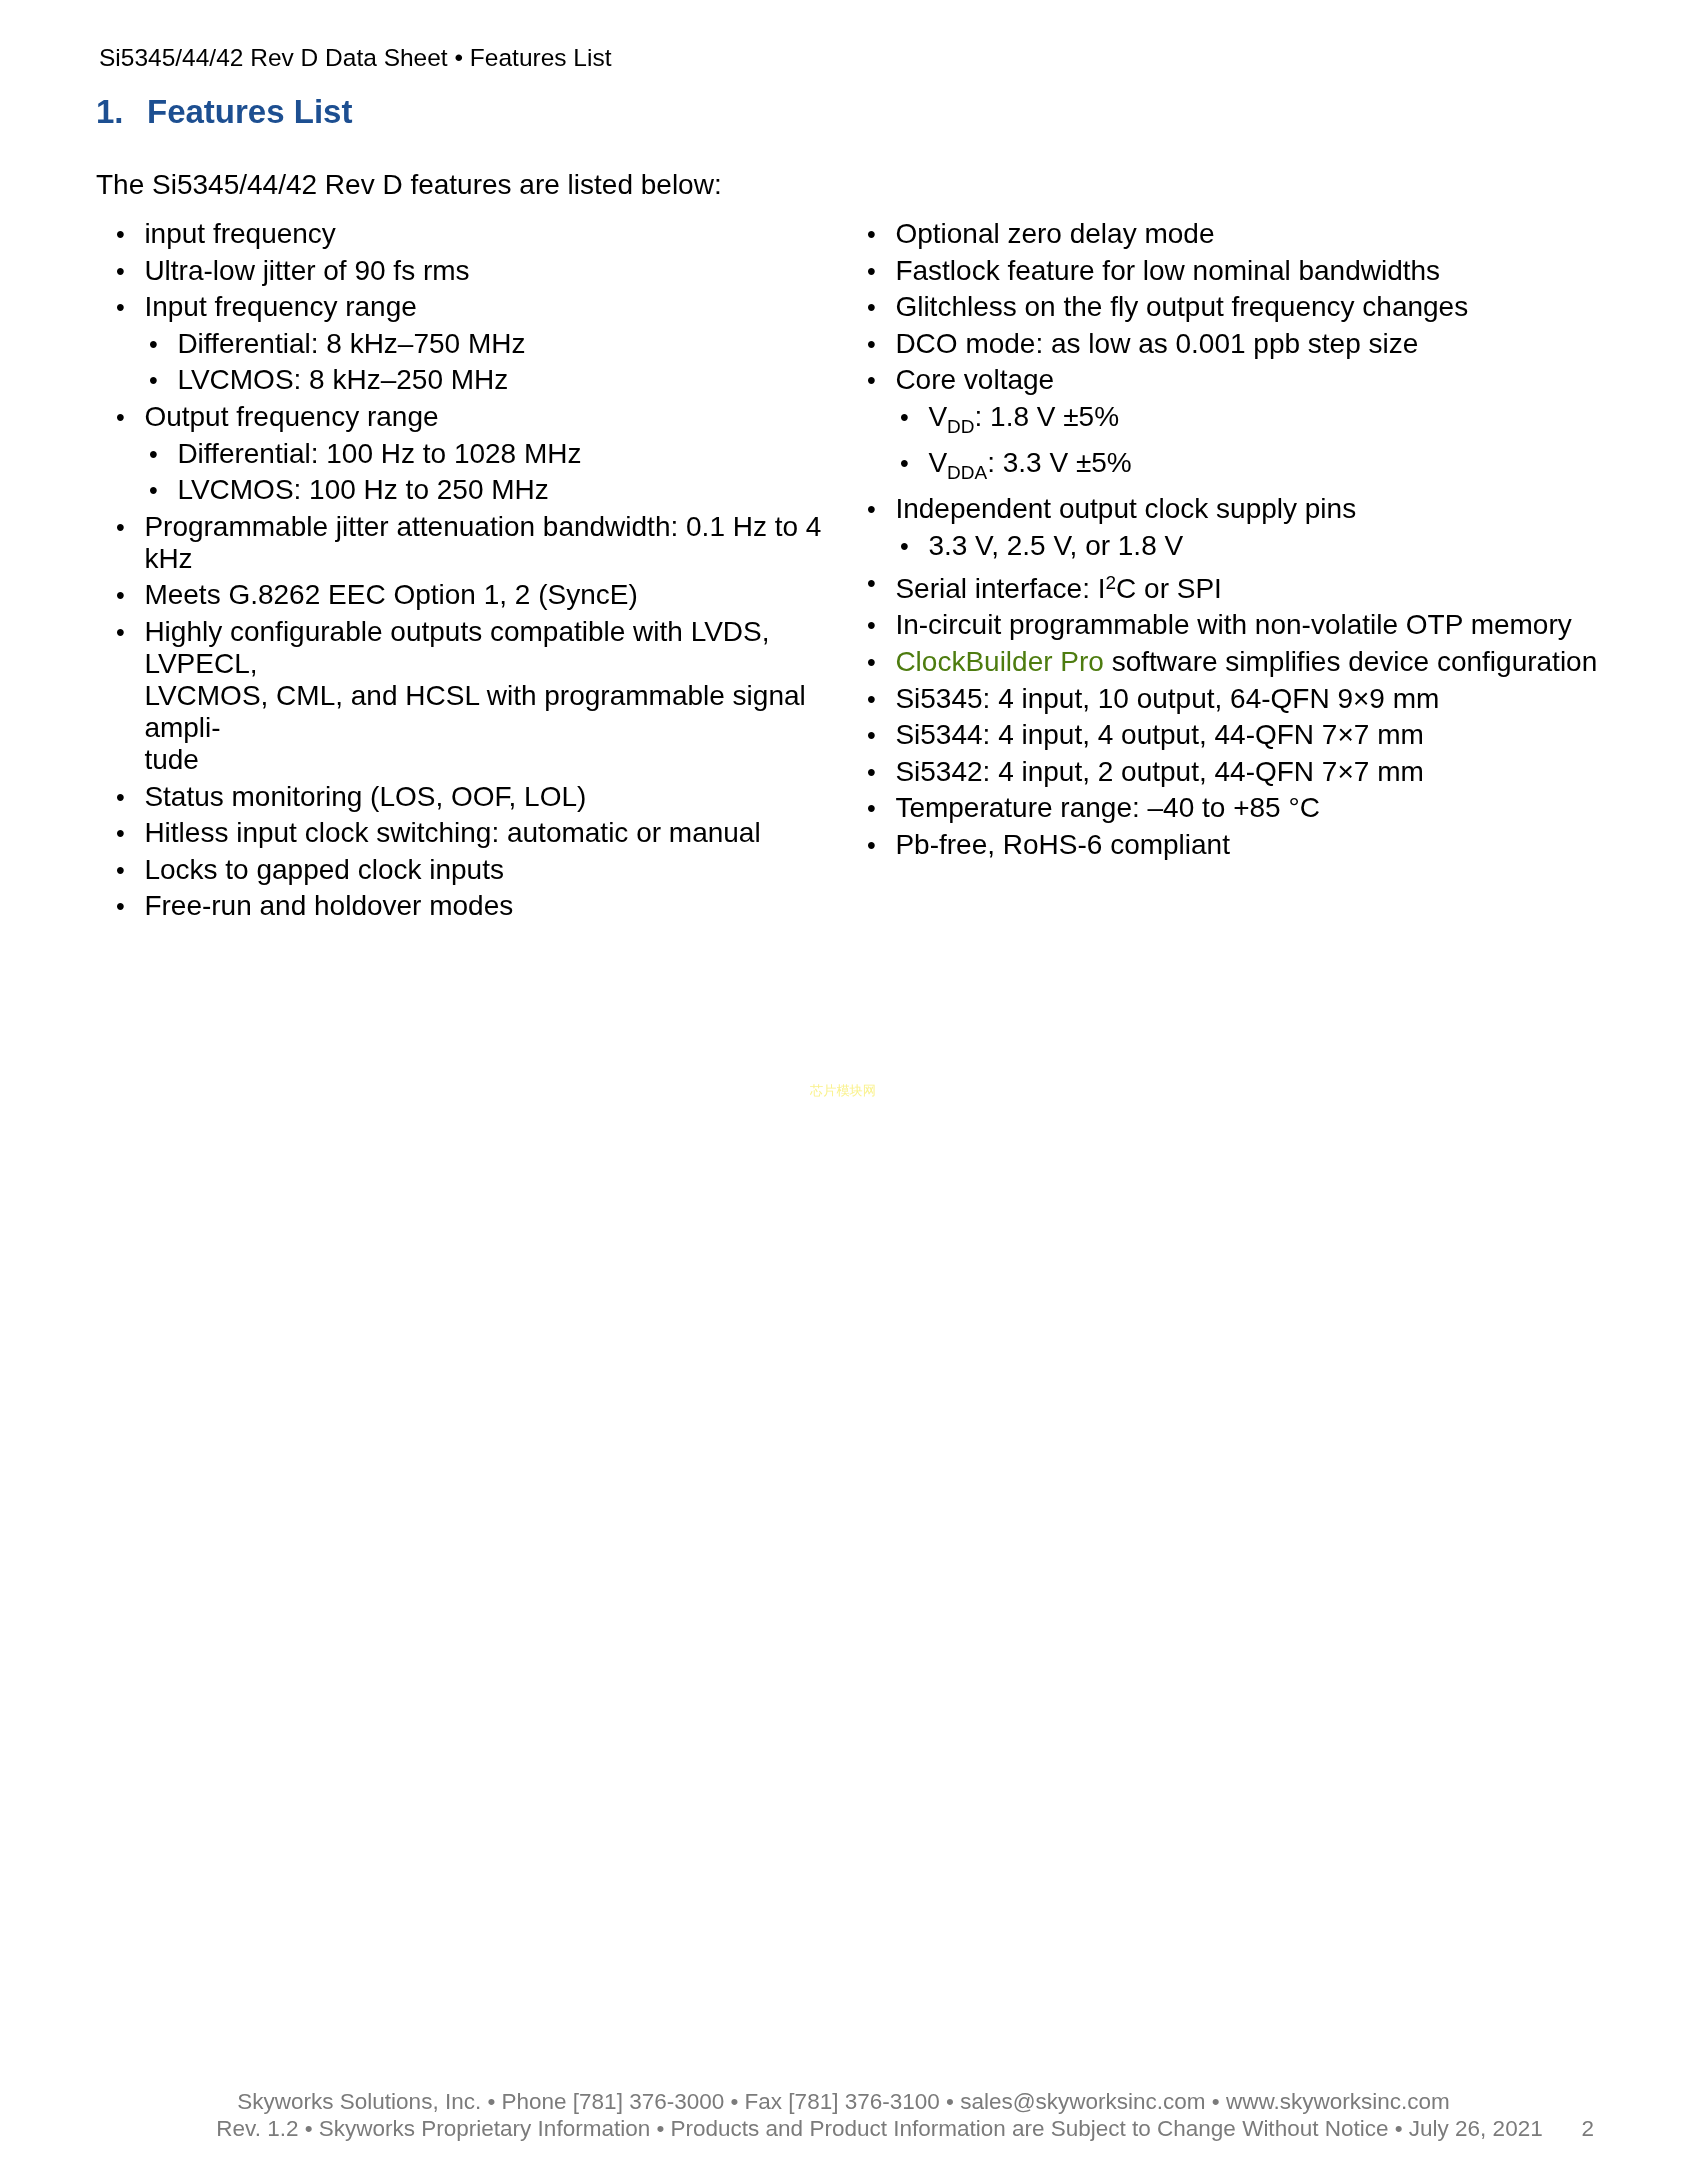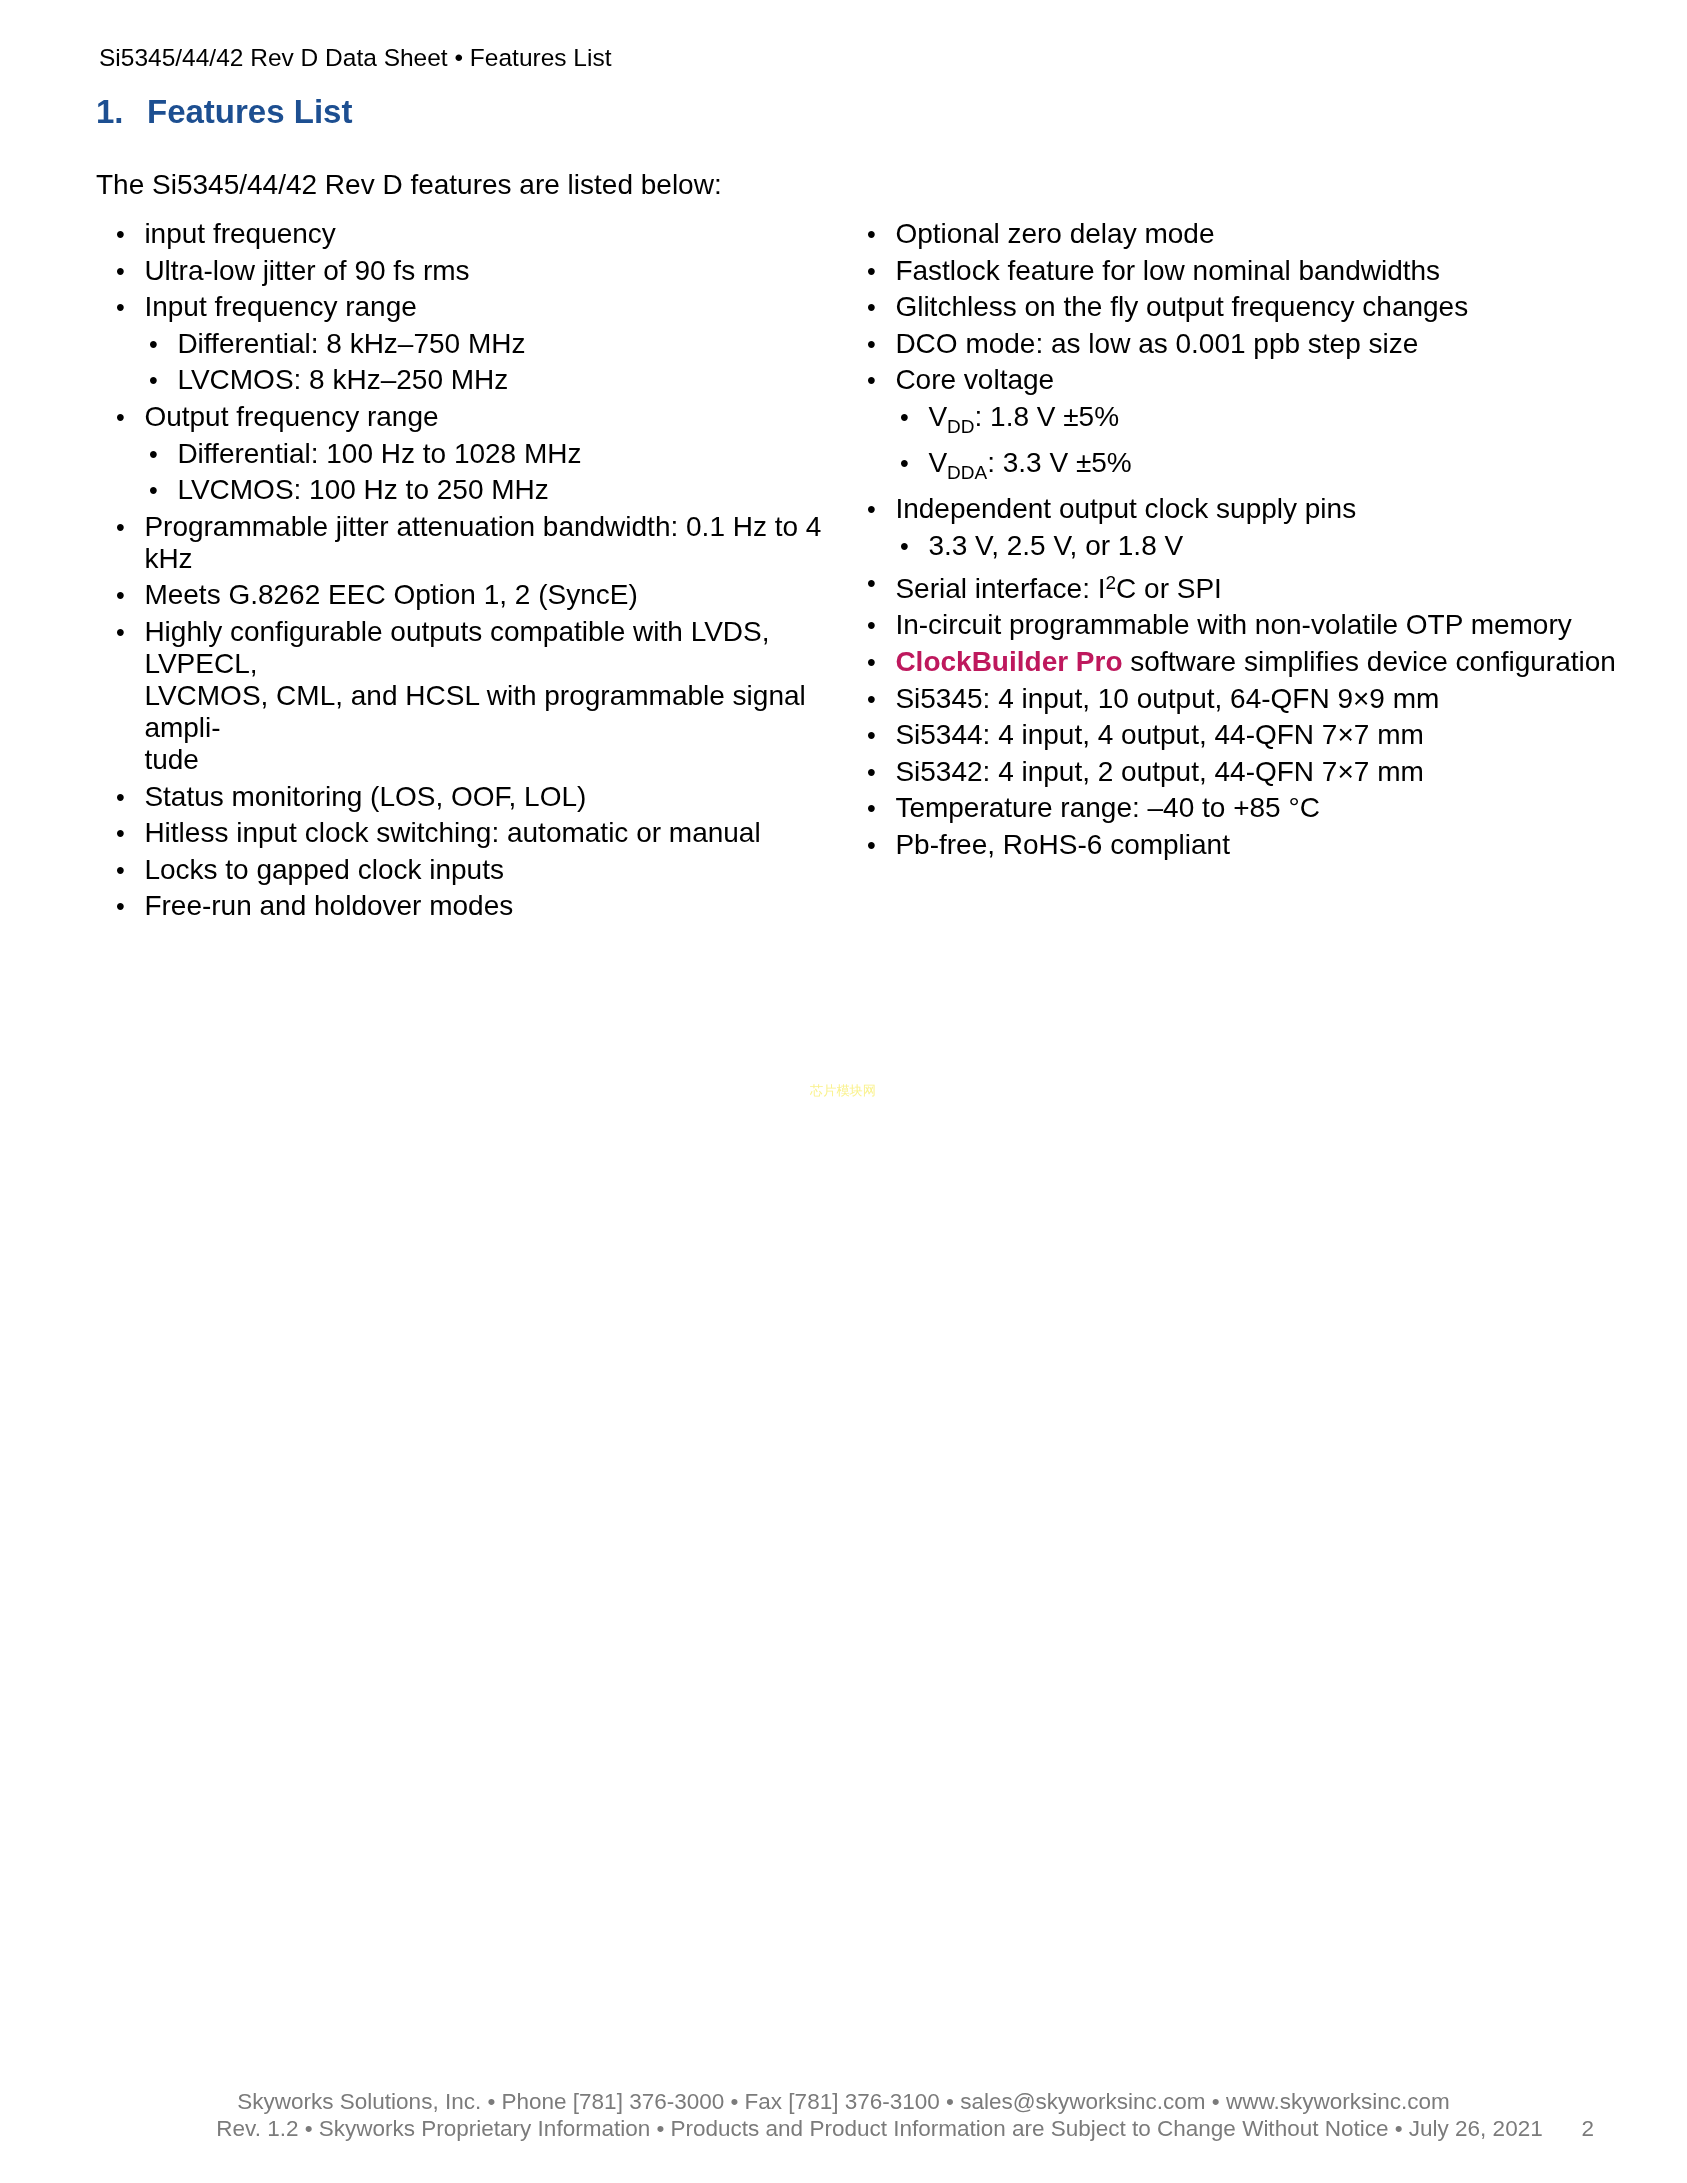--- a/index.html
+++ b/index.html
@@ -21,21 +21,21 @@
   }
   .col{position:absolute;top:218px;}
   .col-left{left:116px;width:715px;}
   .col-right{left:867px;width:761px;}
   .item{display:flex;margin-bottom:4.6px;font-size:28px;line-height:32px;}
   .item.l2{margin-left:33px;}
   .item .bullet{width:28.4px;flex:none;font-size:25px;}
   .item .content{flex:1;}
   .seg-sub{font-size:19px;vertical-align:-6.6px;margin-top:24px;}
   .seg-sup{font-size:19px;vertical-align:9.3px;}
-  .seg-link{color:#be185d;font-weight:bold;}
+  .seg-link{color:#4d7c0f;}
   .watermark{
     position:absolute;left:810px;top:1084px;font-size:13.2px;line-height:14.6px;
     color:#FAF28E;white-space:nowrap;
   }
   .footer-line{
     position:absolute;left:0;width:1687px;text-align:center;
     color:#7B7B7B;font-size:22.5px;line-height:26.5px;
   }
   .footer-line.l1{top:2089px;}
   .footer-line.l2{top:2116px;padding-left:36px;}

